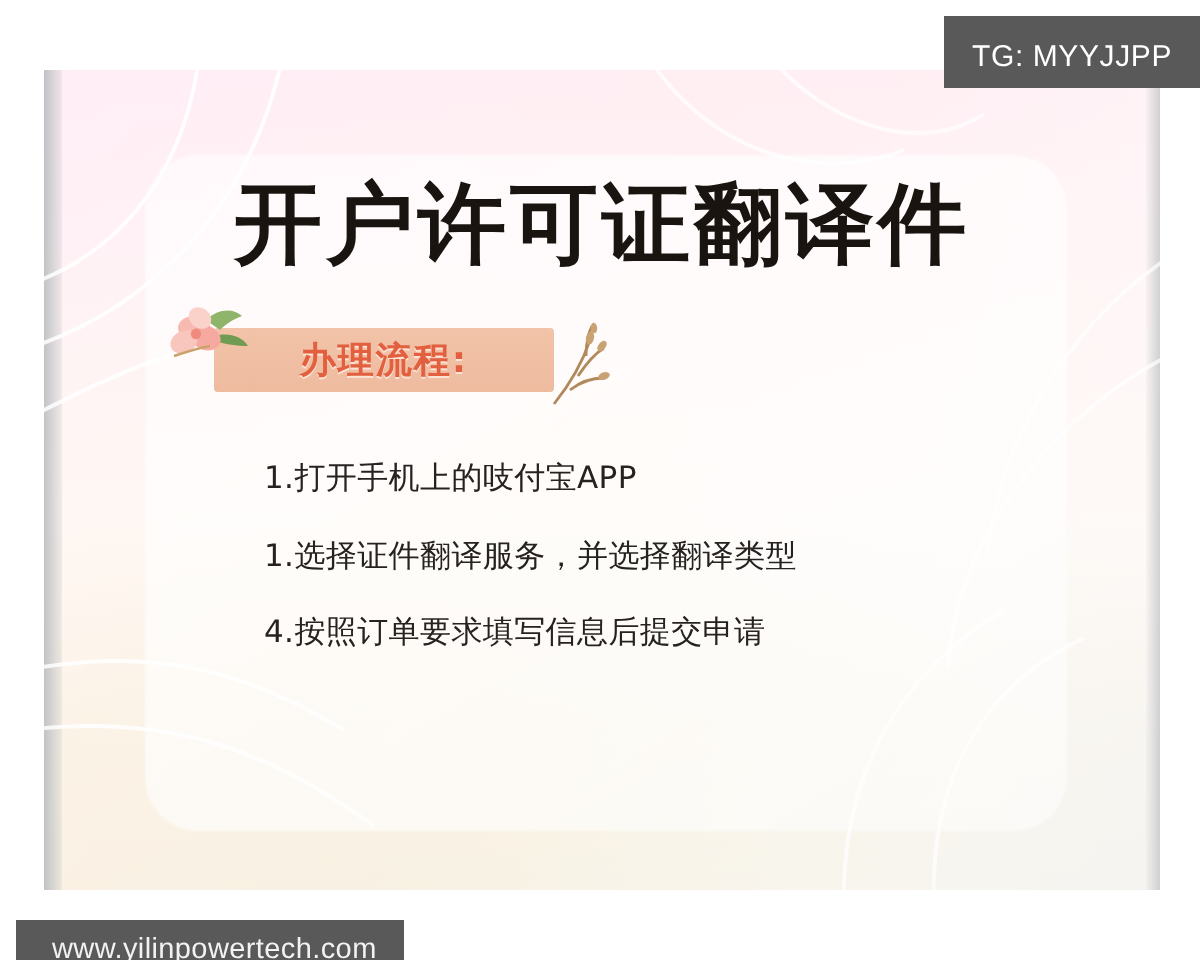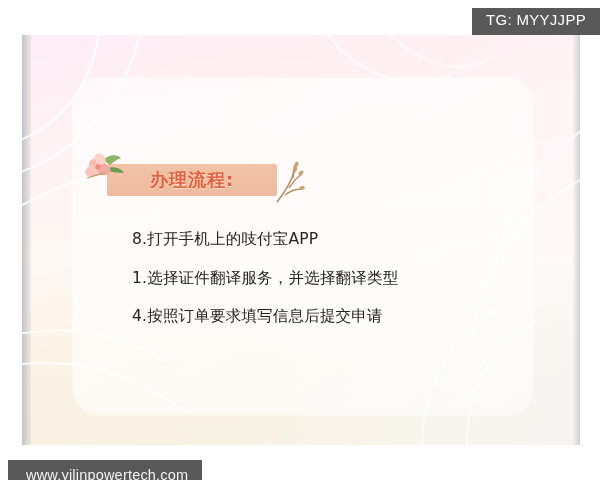--- a/index.html
+++ b/index.html
@@ -108,21 +108,21 @@
     letter-spacing:0.2px;
   }
   .step:last-child{margin-bottom:0;margin-top:8px;}
 
   
   #tg-badge{
     position:absolute;right:0;top:8px;
     background:#595959;
     color:#ffffff;
     font-size:15px;
-    padding:3px 14px 7px 14px;
+    padding:12px 14px 7px 14px;
     letter-spacing:0.3px;
     font-family:"Liberation Sans","DejaVu Sans",sans-serif;
   }
   #url-badge{
     position:absolute;left:8px;top:460px;
     background:#595959;
     color:#f2f2f2;
     font-size:14.5px;
     padding:7px 14px 8px 18px;
     letter-spacing:0.2px;
@@ -151,20 +151,21 @@
       <path d="M360,-10 C392,30 440,42 470,22"></path>
       <path d="M568,90 C520,120 480,175 472,240"></path>
       <path d="M568,140 C505,170 455,235 452,300"></path>
       <path d="M400,420 C398,350 430,300 480,270"></path>
       <path d="M445,420 C442,352 472,306 520,284"></path>
     </g>
   </svg>
 
   <div id="card"></div>
 
+  <div id="title">开户许可证翻译件</div>
 
   <div id="badge-wrap">
     <div class="badge-plate"></div>
 
     <svg class="flower" viewBox="0 0 44 34">
       <g>
         <path d="M20,8 C26,2 34,2 38,6 C33,8 30,10 27,13 Z" fill="#8fb56a"></path>
         <path d="M24,16 C31,14 38,16 41,21 C35,21 30,20 26,19 Z" fill="#6f9c52"></path>
         <ellipse cx="14" cy="12" rx="8" ry="6" fill="#f8b9b0"></ellipse>
         <ellipse cx="20" cy="17" rx="7.5" ry="6" fill="#f6a9a0" transform="rotate(22 20 17)"></ellipse>
@@ -187,21 +188,21 @@
         <ellipse cx="30" cy="15" rx="1.8" ry="3" transform="rotate(40 30 15)"></ellipse>
         <ellipse cx="31" cy="30" rx="1.8" ry="3" transform="rotate(70 31 30)"></ellipse>
         <ellipse cx="26" cy="6" rx="1.6" ry="2.6" transform="rotate(-5 26 6)"></ellipse>
       </g>
     </svg>
 
     <div id="badge-text">办理流程:</div>
   </div>
 
   <div id="steps">
-    <div class="step">8.打开手机上的吱付宝APP</div>
+    <div class="step">1.打开手机上的吱付宝APP</div>
     <div class="step">1.选择证件翻译服务，并选择翻译类型</div>
     <div class="step">4.按照订单要求填写信息后提交申请</div>
   </div>
 
 </div>
 
 <div id="tg-badge">TG: MYYJJPP</div>
 <div id="url-badge">www.yilinpowertech.com</div>
 
 </body></html>

